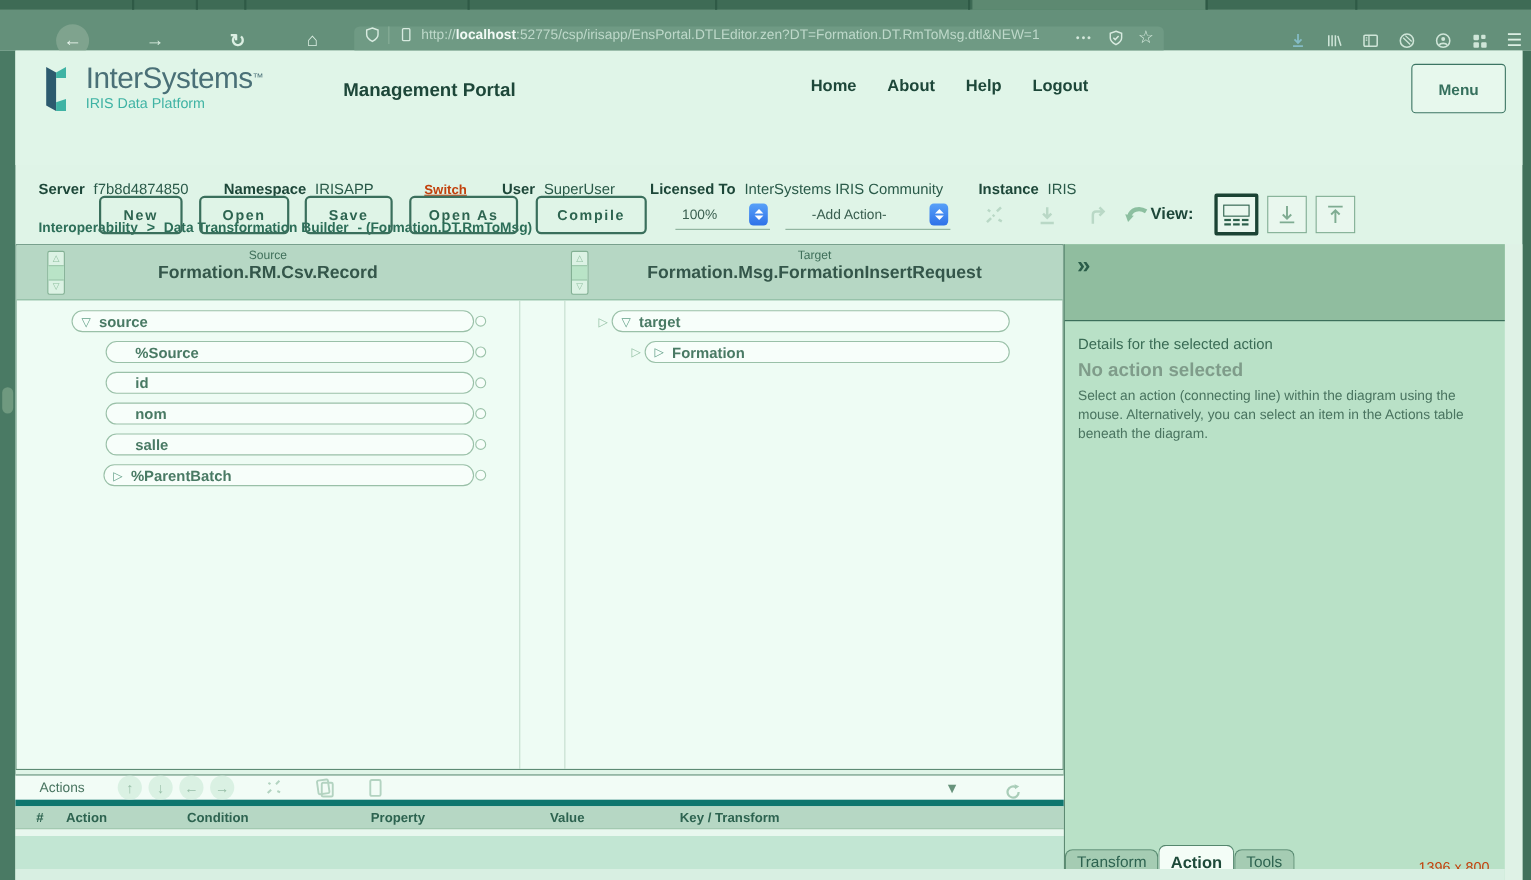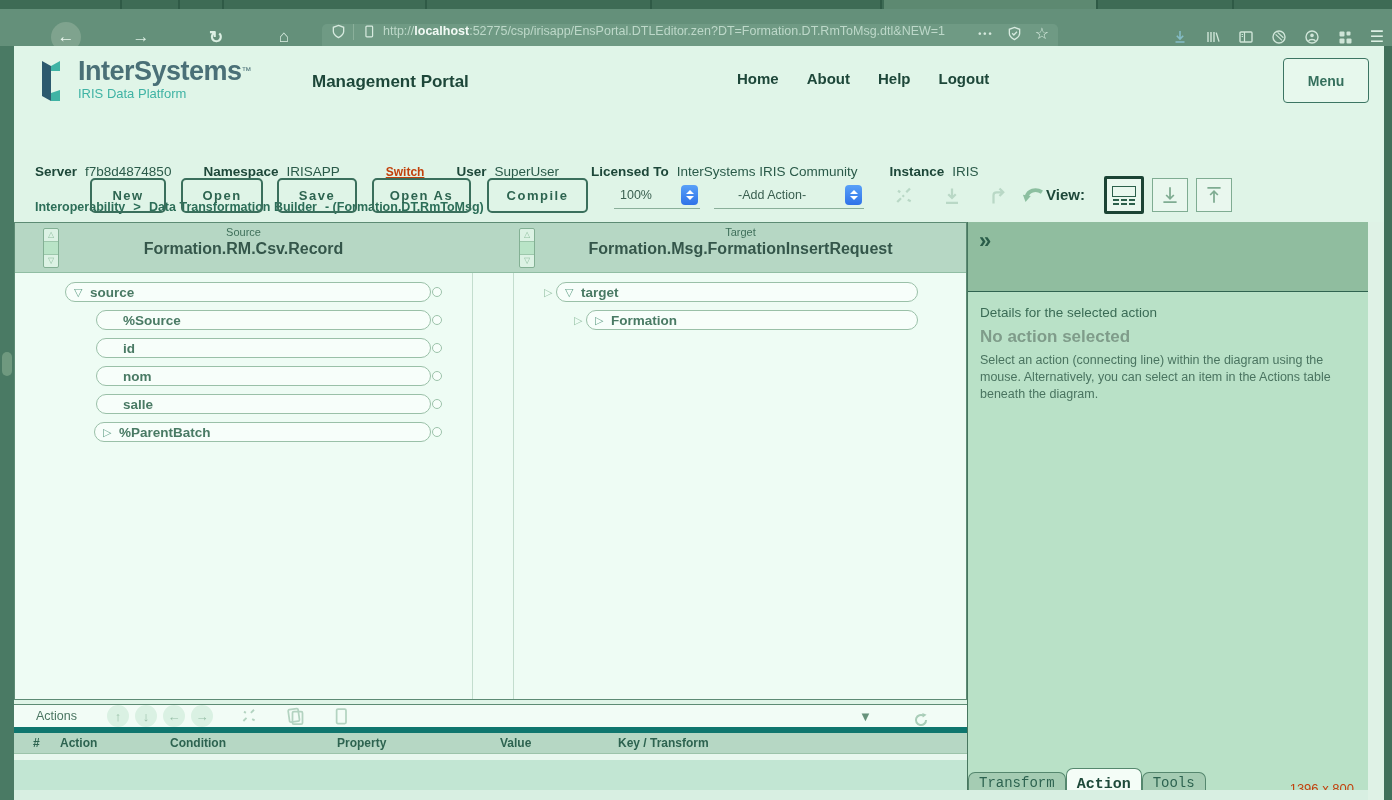--- a/index.html
+++ b/index.html
@@ -30,21 +30,21 @@
 
   
   .left-edge  { position:absolute; left:0; top:46px; width:14px; height:754px; background:#4a7a64; }
   .left-edge .thumb { position:absolute; left:2px; top:306px; width:10px; height:24px; background:#6f997f; border-radius:5px; }
   .right-edge { position:absolute; left:1384px; top:46px; width:8px; height:754px; background:#41705a; }
   .vscroll-track { position:absolute; left:1368px; top:222px; width:16px; height:578px; background:#dff2e6; }
 
   
   .hdr { position:absolute; left:14px; top:46px; width:1370px; height:104px; background:#e0f5e8; }
   .logo { position:absolute; left:22px; top:11px; display:flex; align-items:flex-start; gap:8px; }
-  .logo-text .nm { font-size:27px; font-weight:bold; color:#4a7077; letter-spacing:-0.5px; line-height:28px; }
+  .logo-text .nm { font-size:27px; font-weight:normal; color:#4a7077; letter-spacing:-0.5px; line-height:28px; }
   .logo-text .tm { font-size:10px; color:#4a7077; vertical-align:super; }
   .logo-text .tg { font-size:13px; font-weight:normal; color:#3fb3a4; margin-top:1px; }
   .portal-title { position:absolute; left:298px; top:26px; font-size:17px; font-weight:bold; color:#1d4739; }
   .hdr-nav { position:absolute; left:723px; top:24px; display:flex; gap:28px; }
   .hdr-nav a { font-size:15px; font-weight:bold; color:#1d4739; text-decoration:none; }
   .menu-btn { position:absolute; left:1269px; top:12px; width:86px; height:45px; border:1.5px solid #3c7563; border-radius:4px;
               background:#e7f8ed; color:#35705d; font-weight:bold; font-size:14px; display:flex; align-items:center; justify-content:center; }
 
   .session { position:absolute; left:35px; top:164px; display:flex; align-items:baseline; font-size:13.5px; color:#2a5a49; }
   .session .lb { font-weight:bold; color:#1d4739; }
@@ -95,21 +95,21 @@
   .pill .lb { font-size:13.5px; font-weight:bold; color:#497a64; }
   .conn-c { width:10px; height:10px; border:1.5px solid #9cc3aa; border-radius:50%; background:#f7fefa; margin-left:1px; }
   .conn-t { font-size:11px; color:#96c2a6; width:12px; }
 
   
   .panel { position:absolute; left:967px; top:222px; width:401px; height:578px; background:#b9e1c7; border-left:1px solid #47765f; }
   .ptop { position:absolute; left:0; top:0; width:100%; height:69px; background:#90bd9f; }
   .collapse { position:absolute; left:11px; top:6px; font-size:22px; font-weight:bold; color:#2a5d49; }
   .ptabs { position:absolute; left:0; bottom:0; display:flex; align-items:flex-end; }
   .ptab { border:1px solid #567; border-color:#55876e; border-bottom:none; border-radius:7px 7px 0 0; background:#a5ccb3;
-          color:#2d6350; font-size:14px; padding:2px 10px 5px 10px; height:28px;font-family:Liberation Mono, monospace; }
+          color:#2d6350; font-size:14px; padding:2px 10px 5px 10px; height:28px; }
   .ptab.active { background:#f4fdf7; color:#1e4a3a; font-weight:bold; height:32px; padding-top:7px; font-size:15px; }
   .pline { position:absolute; left:0; top:69px; width:100%; height:1px; background:#2f6350; }
   .pdetails { position:absolute; left:12px; top:83px; font-size:13.5px; color:#3a6b55; }
   .pempty-t { position:absolute; left:12px; top:105px; font-size:17px; font-weight:bold; color:#7f9c8a; }
   .pempty-b { position:absolute; left:12px; top:130px; width:375px; font-size:12.5px; color:#4a7460; line-height:1.35; }
   .watermark { position:absolute; right:14px; bottom:4px; font-size:13px; color:#c2410c; }
 
   
   .abar { position:absolute; left:14px; top:704px; width:953px; height:29px; background:#f2fcf6;
           border-top:1px solid #5d8b74; border-bottom:6px solid #0f766e; display:flex; align-items:center; padding-left:22px; }

